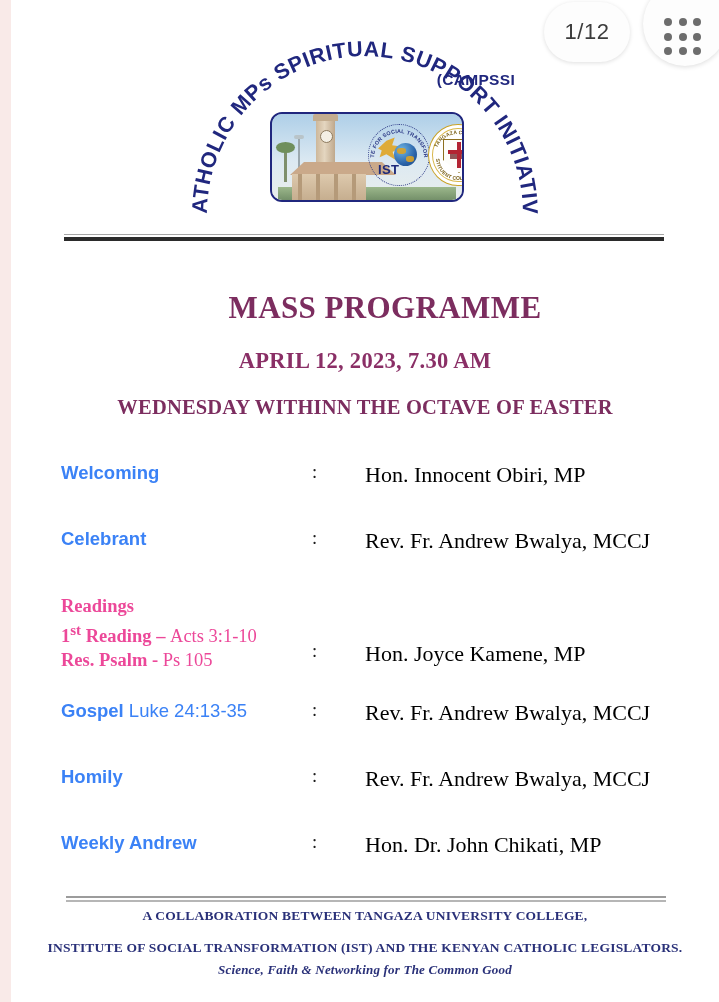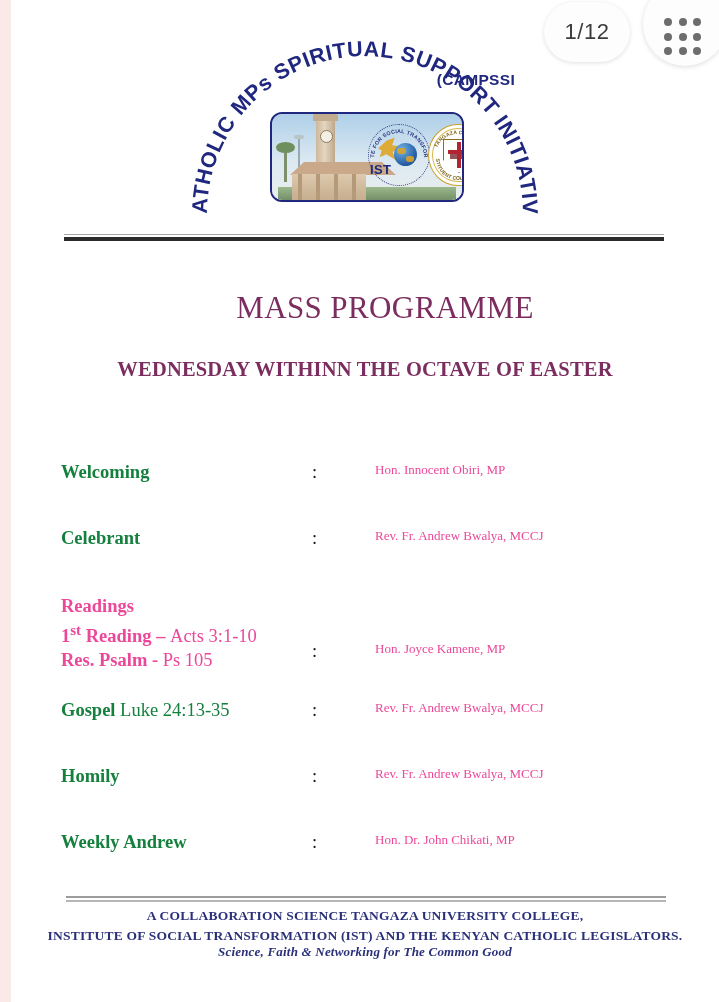--- a/index.html
+++ b/index.html
@@ -158,21 +158,21 @@
     content:"";position:absolute;left:12px;top:13px;width:8px;height:6px;border-radius:40%;
     background:#d9a227;opacity:.9;
   }
   .dove{
     position:absolute;left:8px;top:12px;width:26px;height:26px;
     background:#e0a628;
     clip-path:polygon(8% 48%,40% 18%,72% 6%,62% 36%,96% 40%,64% 62%,76% 92%,40% 70%,14% 82%,22% 56%);
     opacity:.92;
   }
   .ist-text{
-    position:absolute;left:2px;top:38px;
+    position:absolute;left:10px;top:38px;
     font-family:"Liberation Sans", sans-serif;
     font-weight:bold;font-size:13px;color:#1d2a7a;
     letter-spacing:.4px;
   }
   .ist-arc{position:absolute;inset:0;}
   .ist-arc text{font-family:"Liberation Sans",sans-serif;font-size:5.4px;font-weight:bold;fill:#2a3785;letter-spacing:.2px;}
 
   
   .crest{
     position:absolute;left:156px;top:10px;width:60px;height:62px;
@@ -217,78 +217,78 @@
   .rule-bottom{
     position:absolute;left:55px;width:600px;top:896px;
   }
   .rule-bottom .thin{height:2px;background:#9c9c9c;}
   .rule-bottom .thin2{height:2px;background:#b6b6b6;margin-top:2px;}
 
   
   .headings{position:absolute;left:0;right:0;top:290px;text-align:center;}
   .h-main{
     font-family:"Liberation Serif", serif;
-    font-weight:normal;font-size:31px;color:#7c2d5f;
+    font-weight:bold;font-size:31px;color:#7c2d5f;
     letter-spacing:.4px;
     padding-left:40px;
   }
   .h-date{
     margin-top:22px;
     font-family:"Liberation Serif", serif;
     font-weight:bold;font-size:22.5px;color:#8a2f66;
     letter-spacing:.3px;
   }
   .h-season{
-    margin-top:32px;
+    margin-top:22px;
     font-family:"Liberation Serif", serif;
     font-weight:bold;font-size:20.5px;color:#7c2d5f;
     letter-spacing:.2px;
   }
 
   
   .program{position:absolute;left:0;right:0;top:462px;}
   .row{position:relative;min-height:24px;margin-bottom:42px;}
   .row .label{
     position:absolute;left:50px;top:0;
-    font-family:Liberation Serif, serif;
-    font-weight:bold;font-size:18.5px;color:#15803d;
+    font-family:Liberation Sans, sans-serif;
+    font-weight:bold;font-size:18.5px;color:#3b82f6;
     white-space:nowrap;
   }
   .row .label .plain{font-weight:normal;}
   .row .colon{
     position:absolute;left:301px;top:0;
     font-family:"Liberation Serif", serif;
     font-size:18.5px;color:#1c1c1c;
   }
   .row .value{
-    position:absolute;left:364px;top:0;
-    font-family:"Liberation Serif", serif;
-    font-size:13px;color:#ec4899;
+    position:absolute;left:354px;top:0;
+    font-family:"Liberation Serif", serif;
+    font-size:22px;color:#000000;
     white-space:nowrap;
   }
   .row.readings{min-height:70px;margin-bottom:36px;}
   .readings .stack{
     position:absolute;left:50px;top:0;
     font-family:"Liberation Serif", serif;
     font-size:18.5px;color:#ec4899;line-height:24px;
   }
   .readings .stack .ln{white-space:nowrap;}
   .readings .stack b{font-weight:bold;}
   .readings .stack sup{font-size:15px;vertical-align:super;font-weight:bold;}
   .readings .colon{top:47px;}
   .readings .value{top:47px;}
 
   
   .footer{
     position:absolute;left:0;right:0;top:908px;text-align:center;
     font-family:"Liberation Serif", serif;color:#2a3179;
   }
   .footer .f1{font-weight:bold;font-size:13.5px;letter-spacing:.2px;}
-  .footer .f2{font-weight:bold;font-size:13.5px;letter-spacing:.2px;margin-top:4px;}
-  .footer .f3{font-style:italic;font-weight:bold;font-size:13px;letter-spacing:.2px;}
+  .footer .f2{font-weight:bold;font-size:13.5px;letter-spacing:.2px;margin-top:16px;}
+  .footer .f3{font-style:italic;font-weight:bold;font-size:13px;margin-top:6px;letter-spacing:.2px;}
 </style>
 </head>
 <body>
 
 <div id="page">
 
   <div class="edge-strip-left"></div>
 
   <div class="doc">
 
@@ -356,20 +356,21 @@
       </div>
     </div>
 
     <div class="rule-top">
       <div class="thin"></div>
       <div class="thick"></div>
     </div>
 
     <div class="headings">
       <div class="h-main">MASS PROGRAMME</div>
+      <div class="h-date">APRIL 12, 2023, 7.30 AM</div>
       <div class="h-season">WEDNESDAY WITHINN THE OCTAVE OF EASTER</div>
     </div>
 
     <div class="program">
 
       <div class="row">
         <div class="label">Welcoming</div>
         <div class="colon">:</div>
         <div class="value">Hon. Innocent Obiri, MP</div>
       </div>
@@ -409,21 +410,21 @@
       </div>
 
     </div>
 
     <div class="rule-bottom">
       <div class="thin"></div>
       <div class="thin2"></div>
     </div>
 
     <div class="footer">
-      <div class="f1">A COLLABORATION SCIENCE TANGAZA UNIVERSITY COLLEGE,</div>
+      <div class="f1">A COLLABORATION BETWEEN TANGAZA UNIVERSITY COLLEGE,</div>
       <div class="f2">INSTITUTE OF SOCIAL TRANSFORMATION (IST) AND THE KENYAN CATHOLIC LEGISLATORS.</div>
       <div class="f3">Science, Faith &amp; Networking for The Common Good</div>
     </div>
 
   </div>
 
   <div class="viewer-controls">
     <div class="page-pill">1/12</div>
     <div class="grid-btn">
       <div class="grid-dots">

